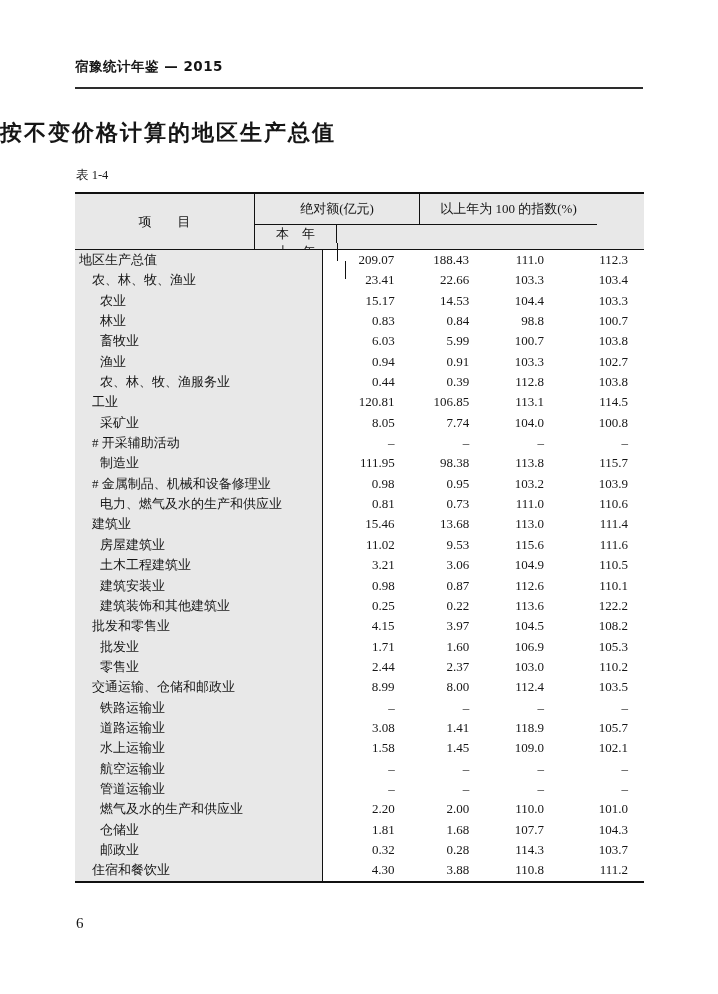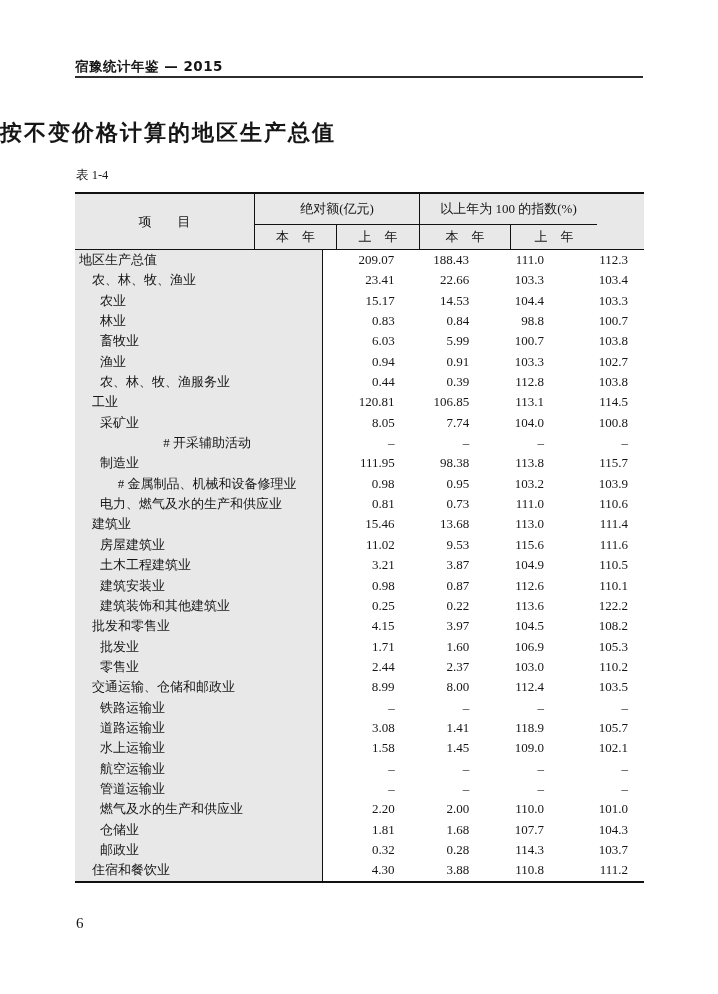--- a/index.html
+++ b/index.html
@@ -10,21 +10,21 @@
     color: #161616;
     position: relative;
     -webkit-font-smoothing: antialiased;
   }
   .page { position: absolute; left: 0; top: 0; width: 718px; height: 994px; background: #fff; overflow: hidden; }
 
   .masthead {
     position: absolute; left: 75px; top: 58px; width: 568px;
     font-family: "DejaVu Sans", "Liberation Sans", sans-serif;
     font-weight: bold; font-size: 13.5px; letter-spacing: 0.5px;
-    padding-bottom: 0;
+    padding-bottom: 11px;
     border-bottom: 2.5px solid #2d2d2d;
   }
 
   .doc-title {
     position: absolute; left: 0; top: 118px; width: 718px;
     text-align: left;
     font-size: 22px; font-weight: bold; letter-spacing: 2px;
   }
 
   .table-label { position: absolute; left: 76px; top: 167px; font-size: 12.5px; }
@@ -42,21 +42,21 @@
   .stub {
     width: 180px; box-sizing: border-box;
     border-right: 1.5px solid #111;
     display: flex; align-items: center; justify-content: center;
   }
   .hgroups { width: 342px; display: flex; flex-direction: column; }
   .hrow1 { display: flex; height: 31px; }
   .hcell { display: flex; align-items: center; justify-content: center; box-sizing: border-box; text-align: center; }
   .hg1 { width: 165px; border-right: 1px solid #111; border-bottom: 1px solid #111; }
   .hg2 { width: 177px; border-bottom: 1px solid #111; }
-  .hrow2 { display: flex; height: 24px; }
+  .hrow2 { display: flex; height: 24px; flex-direction: column; }
   .hs1 { width: 82px; border-right: 1px solid #111; }
   .hs2 { width: 83px; border-right: 1px solid #111; }
   .hs3 { width: 91px; border-right: 1px solid #111; }
   .hs4 { width: 86px; }
 
   
   .trow { display: flex; height: 20.35px; line-height: 20.35px; }
   .tlabel {
     width: 266px; box-sizing: border-box;
     background: #e8e8e8;
@@ -65,21 +65,21 @@
   }
   .tc { box-sizing: border-box; text-align: right; white-space: nowrap; }
   .tc1 { width: 82px; padding-right: 5px; }
   .tc2 { width: 83px; padding-right: 8px; }
   .tc3 { width: 91px; padding-right: 19px; }
   .tc4 { width: 86px; padding-right: 16px; }
 
   .ind-0 { padding-left: 4px; }
   .ind-1 { padding-left: 17px; }
   .ind-2 { padding-left: 25px; }
-  .ind-3 { padding-left: 17px; text-align: center; }
+  .ind-3 { padding-left: 17px; }
 
   .page-number { position: absolute; left: 76px; top: 915px; font-size: 15px; }
 </style>
 </head>
 <body>
 
 <div class="page">
 
   <div class="masthead">
     <span>宿豫统计年鉴 — 2015</span>
@@ -211,21 +211,21 @@
         <div class="trow">
     <div class="tlabel ind-2">房屋建筑业</div>
     <div class="tc tc1">11.02</div>
     <div class="tc tc2">9.53</div>
     <div class="tc tc3">115.6</div>
     <div class="tc tc4">111.6</div>
   </div>
         <div class="trow">
     <div class="tlabel ind-2">土木工程建筑业</div>
     <div class="tc tc1">3.21</div>
-    <div class="tc tc2">3.87</div>
+    <div class="tc tc2">3.06</div>
     <div class="tc tc3">104.9</div>
     <div class="tc tc4">110.5</div>
   </div>
         <div class="trow">
     <div class="tlabel ind-2">建筑安装业</div>
     <div class="tc tc1">0.98</div>
     <div class="tc tc2">0.87</div>
     <div class="tc tc3">112.6</div>
     <div class="tc tc4">110.1</div>
   </div>

